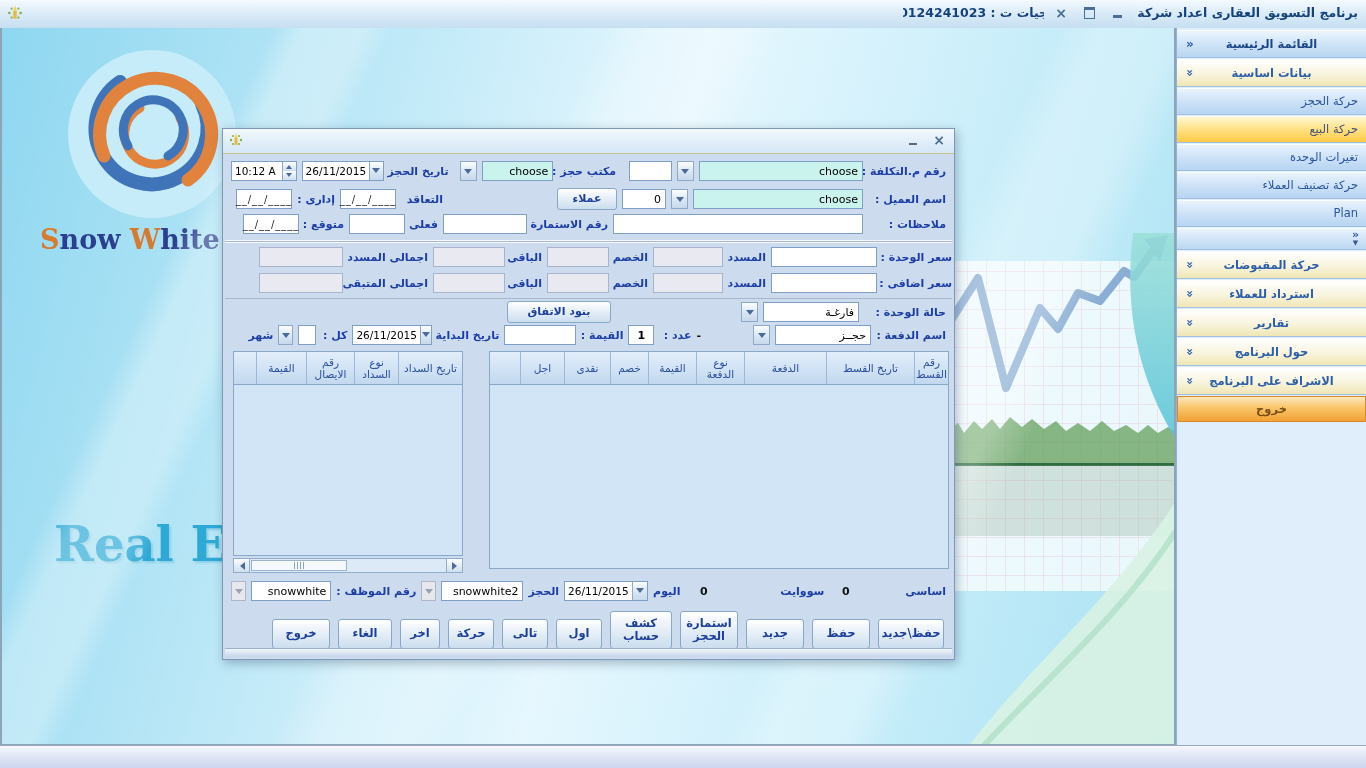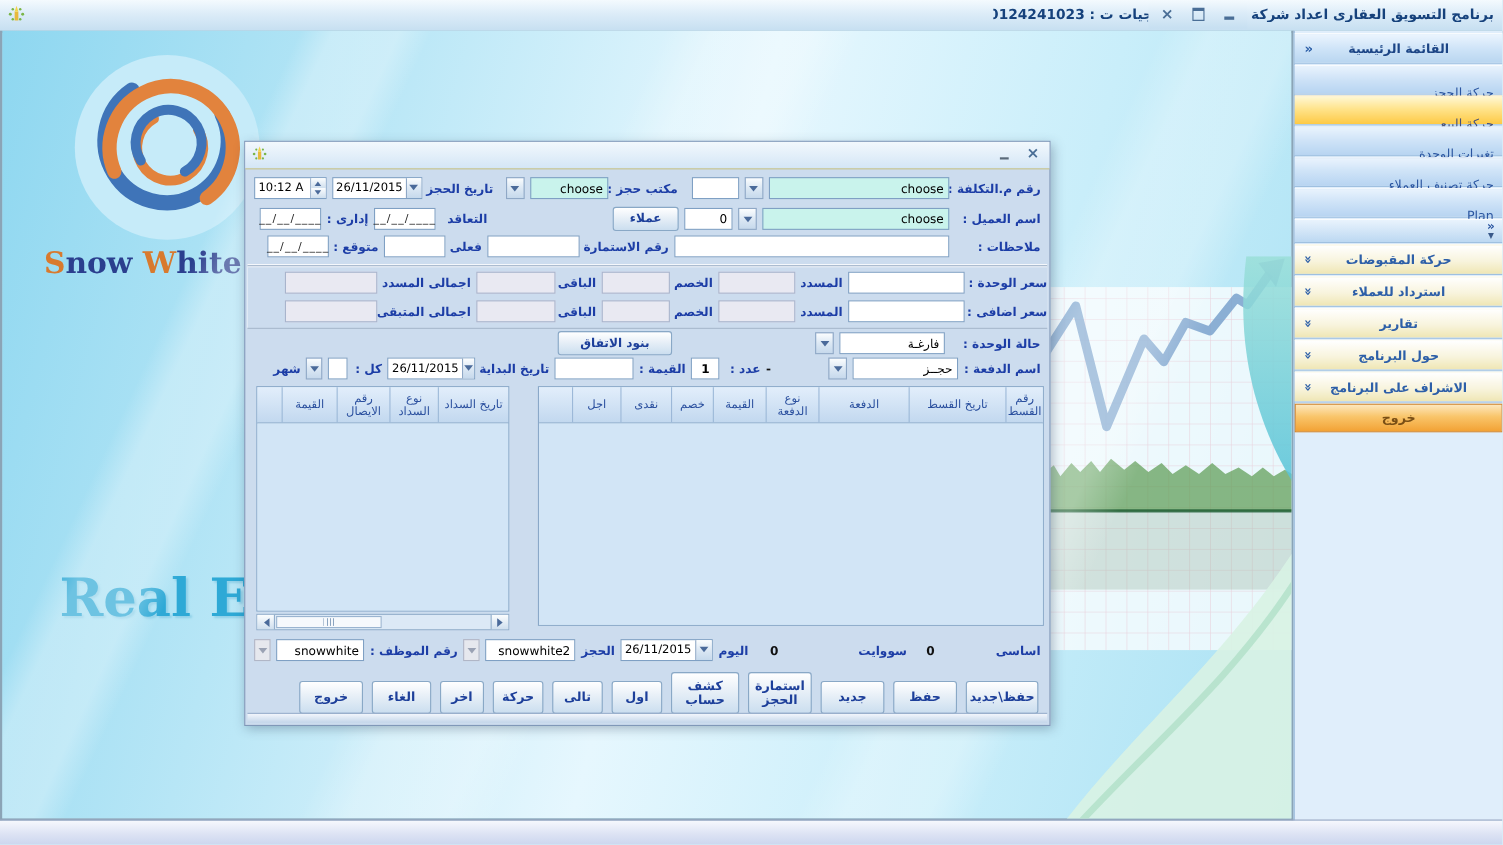--- a/index.html
+++ b/index.html
@@ -38,21 +38,21 @@
 
   
   .sidebar{position:absolute;top:28px;right:0;width:190px;bottom:22px;background:#e0eefb;
     border-left:1px solid #8fb2d6;box-sizing:border-box;padding-top:2px;}
   .sb{position:relative;margin:0 0 1px 0;box-sizing:border-box;font-size:11.5px;
     border-top:1px solid rgba(255,255,255,.9);border-bottom:1px solid #9fc0e0;}
   .sb-blue-h{height:28px;line-height:26px;text-align:center;font-weight:bold;color:#1c4586;
     background:linear-gradient(#ecf5fe,#cfe4f8 50%,#b9d6f0);}
   .sb-cream{height:28px;line-height:26px;text-align:center;font-weight:bold;color:#2d5fa8;
     background:linear-gradient(#ffffff,#f8f4dd 55%,#efe6b4);}
-  .sb-item{height:27px;line-height:25px;direction:rtl;text-align:right;padding:12px 8px;color:#2a55a0;
+  .sb-item{height:27px;line-height:25px;direction:rtl;text-align:right;padding:0 8px;color:#2a55a0;
     background:linear-gradient(#e9f3fd,#cde2f7 50%,#b7d4f1);}
   .sb-sel{background:linear-gradient(#fff7d2,#ffe38a 45%,#fdc944);color:#44507a;}
   .sb-exit{height:26px;line-height:24px;text-align:center;font-weight:bold;color:#7a4f15;
     background:linear-gradient(#fde7bd,#f9c56a 45%,#f2a235);border:1px solid #d8882a;}
   .sb-expand{height:22px;background:linear-gradient(#e9f3fd,#bcd8f2);}
   .sb-ico{position:absolute;left:9px;top:0;height:100%;display:flex;align-items:center;color:#2d5fa8;font-weight:bold;}
   .chev{display:inline-block;font-size:12px;line-height:1;}
   .chev-down{transform:rotate(90deg);} .chev-up{transform:rotate(-90deg);}
   .chev::before{content:"\00BB";}
   .expand-ico{position:absolute;right:7px;top:1px;text-align:center;color:#2a55a0;font-weight:bold;line-height:9px;font-size:11px;}
@@ -186,20 +186,26 @@
     </div>
   </div>
 
   <div class="sidebar">
     <div class="sb sb-blue-h">
       <span class="sb-ico">
           <span class="chev"></span>
         </span>
       <span>القائمة الرئيسية</span>
     </div>
+    <div class="sb sb-cream">
+      <span class="sb-ico">
+          <span class="chev chev-down"></span>
+        </span>
+      <span>بيانات اساسية</span>
+    </div>
     <div class="sb sb-item">حركة الحجز</div>
     <div class="sb sb-item sb-sel">حركة البيع</div>
     <div class="sb sb-item">تغيرات الوحدة</div>
     <div class="sb sb-item">حركة تصنيف العملاء</div>
     <div class="sb sb-item">Plan</div>
     <div class="sb sb-expand">
       <span class="expand-ico">»<span class="tiny">▼</span></span>
     </div>
     <div class="sb sb-cream">
       <span class="sb-ico">

